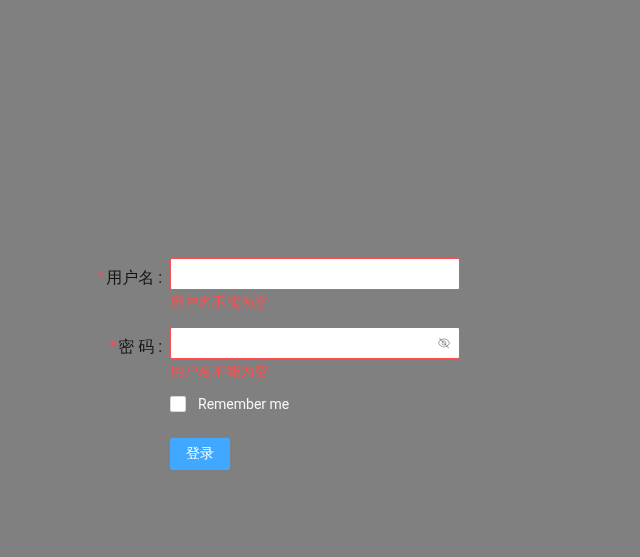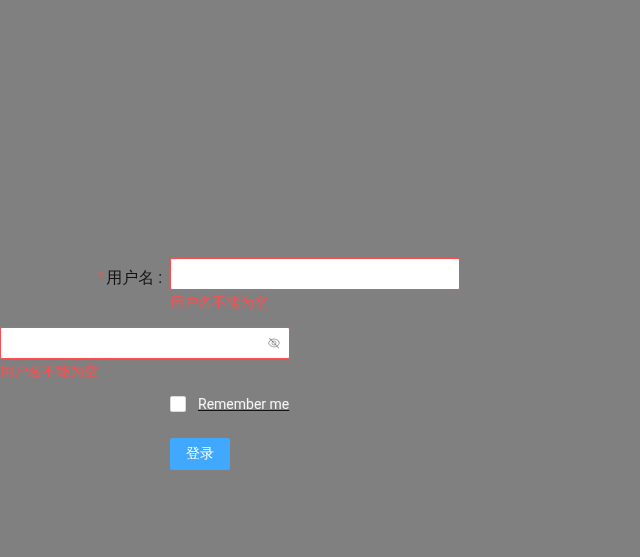--- a/index.html
+++ b/index.html
@@ -90,21 +90,20 @@
       height: 14px;
       fill: currentColor;
     }
     .checkbox-row {
       display: flex;
       align-items: center;
       padding-left: 170px;
       height: 32px;
       margin-top: 6px;
       margin-bottom: 18px;
-      text-decoration: underline;
     }
     .cb-box {
       width: 16px;
       height: 16px;
       background: #fff;
       border: 1px solid #d9d9d9;
       border-radius: 2px;
       margin-right: 12px;
       cursor: pointer;
     }
@@ -144,20 +143,23 @@
       <div class="input-box">
         <input type="text" class="text-input" value="" style="">
       </div>
       <div class="error-text">用户名不能为空</div>
     </div>
   </div>
 
   <div class="gap"></div>
 
   <div class="form-row">
+    <div class="label-cell">
+      <span class="required-mark">*</span><span>密 码 :</span>
+    </div>
     <div class="control-cell">
       <div class="input-box">
         <input type="password" class="text-input pwd" value="" style="">
         <span class="eye-btn">
           <svg viewBox="0 0 1024 1024">
               <path d="M942.2 486.2C847.4 286.5 704.1 186 512 186c-192.2 0-335.4 100.5-430.2 300.3a60.3 60.3 0 0 0 0 51.5C176.6 737.5 319.9 838 512 838c192.2 0 335.4-100.5 430.2-300.3 7.7-16.2 7.7-35 0-51.5zM512 766c-161.3 0-279.4-81.8-362.7-254C232.6 339.8 350.7 258 512 258c161.3 0 279.4 81.8 362.7 254C791.5 684.2 673.4 766 512 766z"></path>
               <path d="M508 336c-97.2 0-176 78.8-176 176s78.8 176 176 176 176-78.8 176-176-78.8-176-176-176zm0 288c-61.9 0-112-50.1-112-112s50.1-112 112-112 112 50.1 112 112-50.1 112-112 112z"></path>
               <path d="M140 160l60-40 700 760-60 40z"></path>
             </svg>
         </span>

